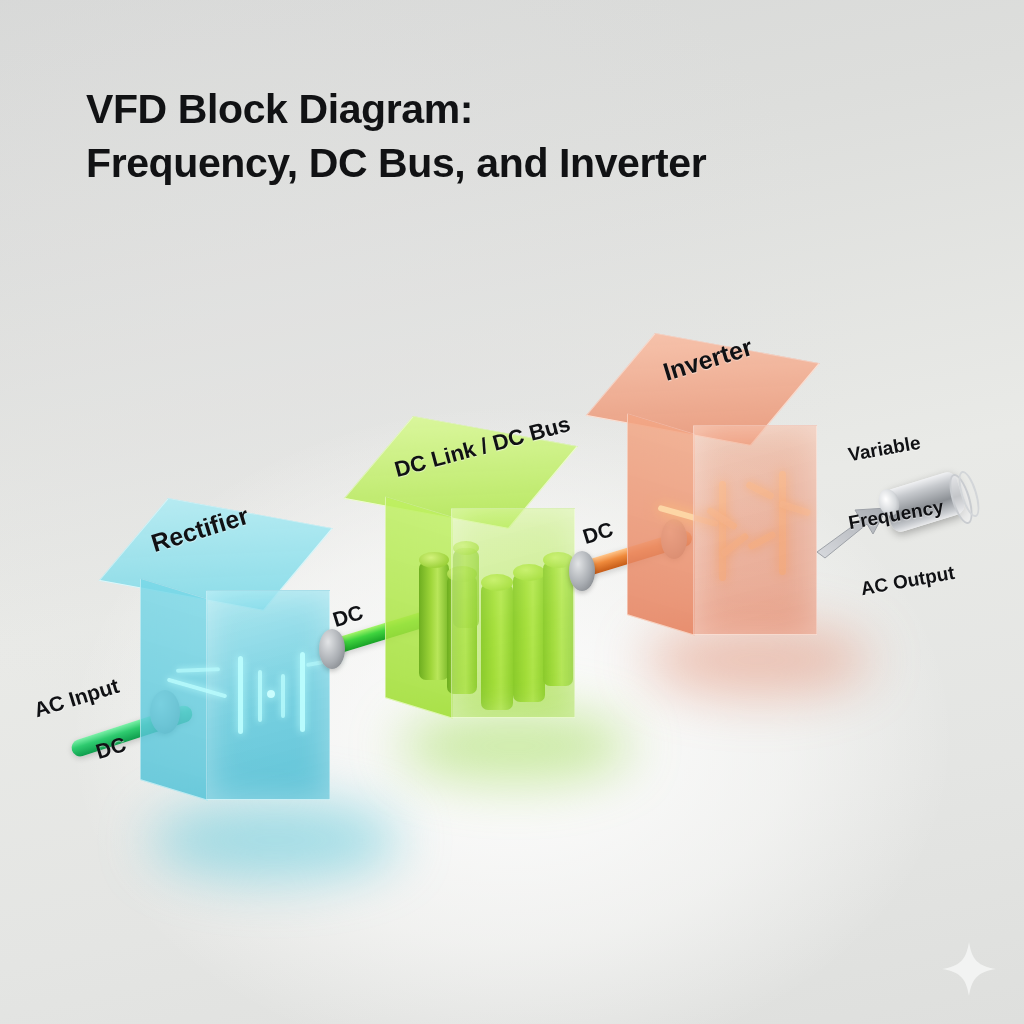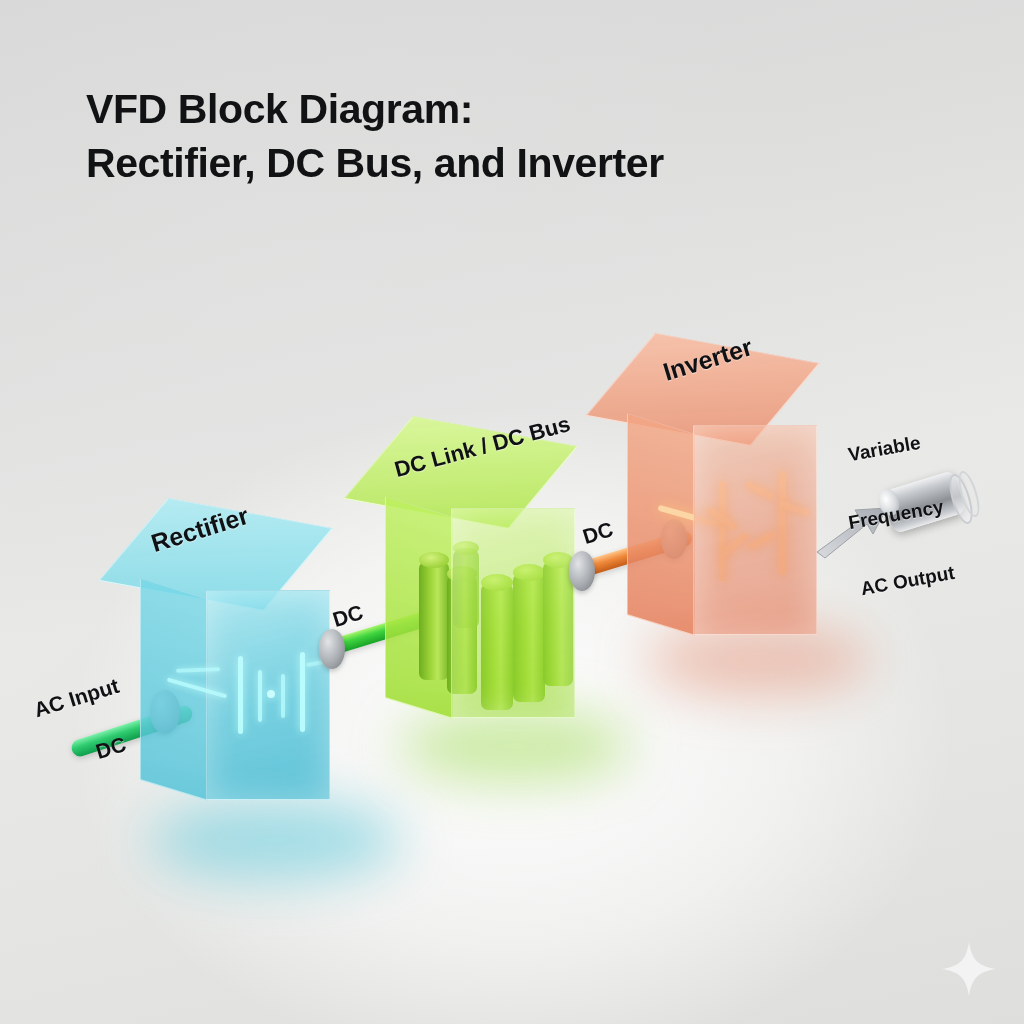--- a/index.html
+++ b/index.html
@@ -61,21 +61,21 @@
   
   .motorBody{position:absolute;border-radius:10px;}
   .sparkle{position:absolute;}
 </style>
 </head>
 <body>
 
 <div id="stage">
 
   <div id="title">VFD Block Diagram:
-Rectifier, DC Bus, and Inverter</div>
+Frequency, DC Bus, and Inverter</div>
 
   <div class="glow" style="left:150px;top:800px;width:250px;height:80px;background:rgba(79,198,218,0.5);"></div>
   <div class="glow" style="left:400px;top:710px;width:230px;height:72px;background:rgba(140,210,50,0.45);"></div>
   <div class="glow" style="left:645px;top:625px;width:225px;height:70px;background:rgba(224,120,86,0.42);"></div>
 
   <div class="cable" style="left:72px;top:742px;width:126px;height:17px;transform:rotate(-18deg);
               background:linear-gradient(180deg,#7bf0a8 0%,#2ecb6f 42%,#0f9d4d 100%);
               box-shadow:0 2px 6px rgba(0,0,0,0.18);"></div>
   <div class="flange" style="left:150px;top:690px;width:30px;height:44px;
               background:radial-gradient(ellipse at 35% 32%, #e2e4e6 0%, #a9adb2 55%, #73777c 100%);

